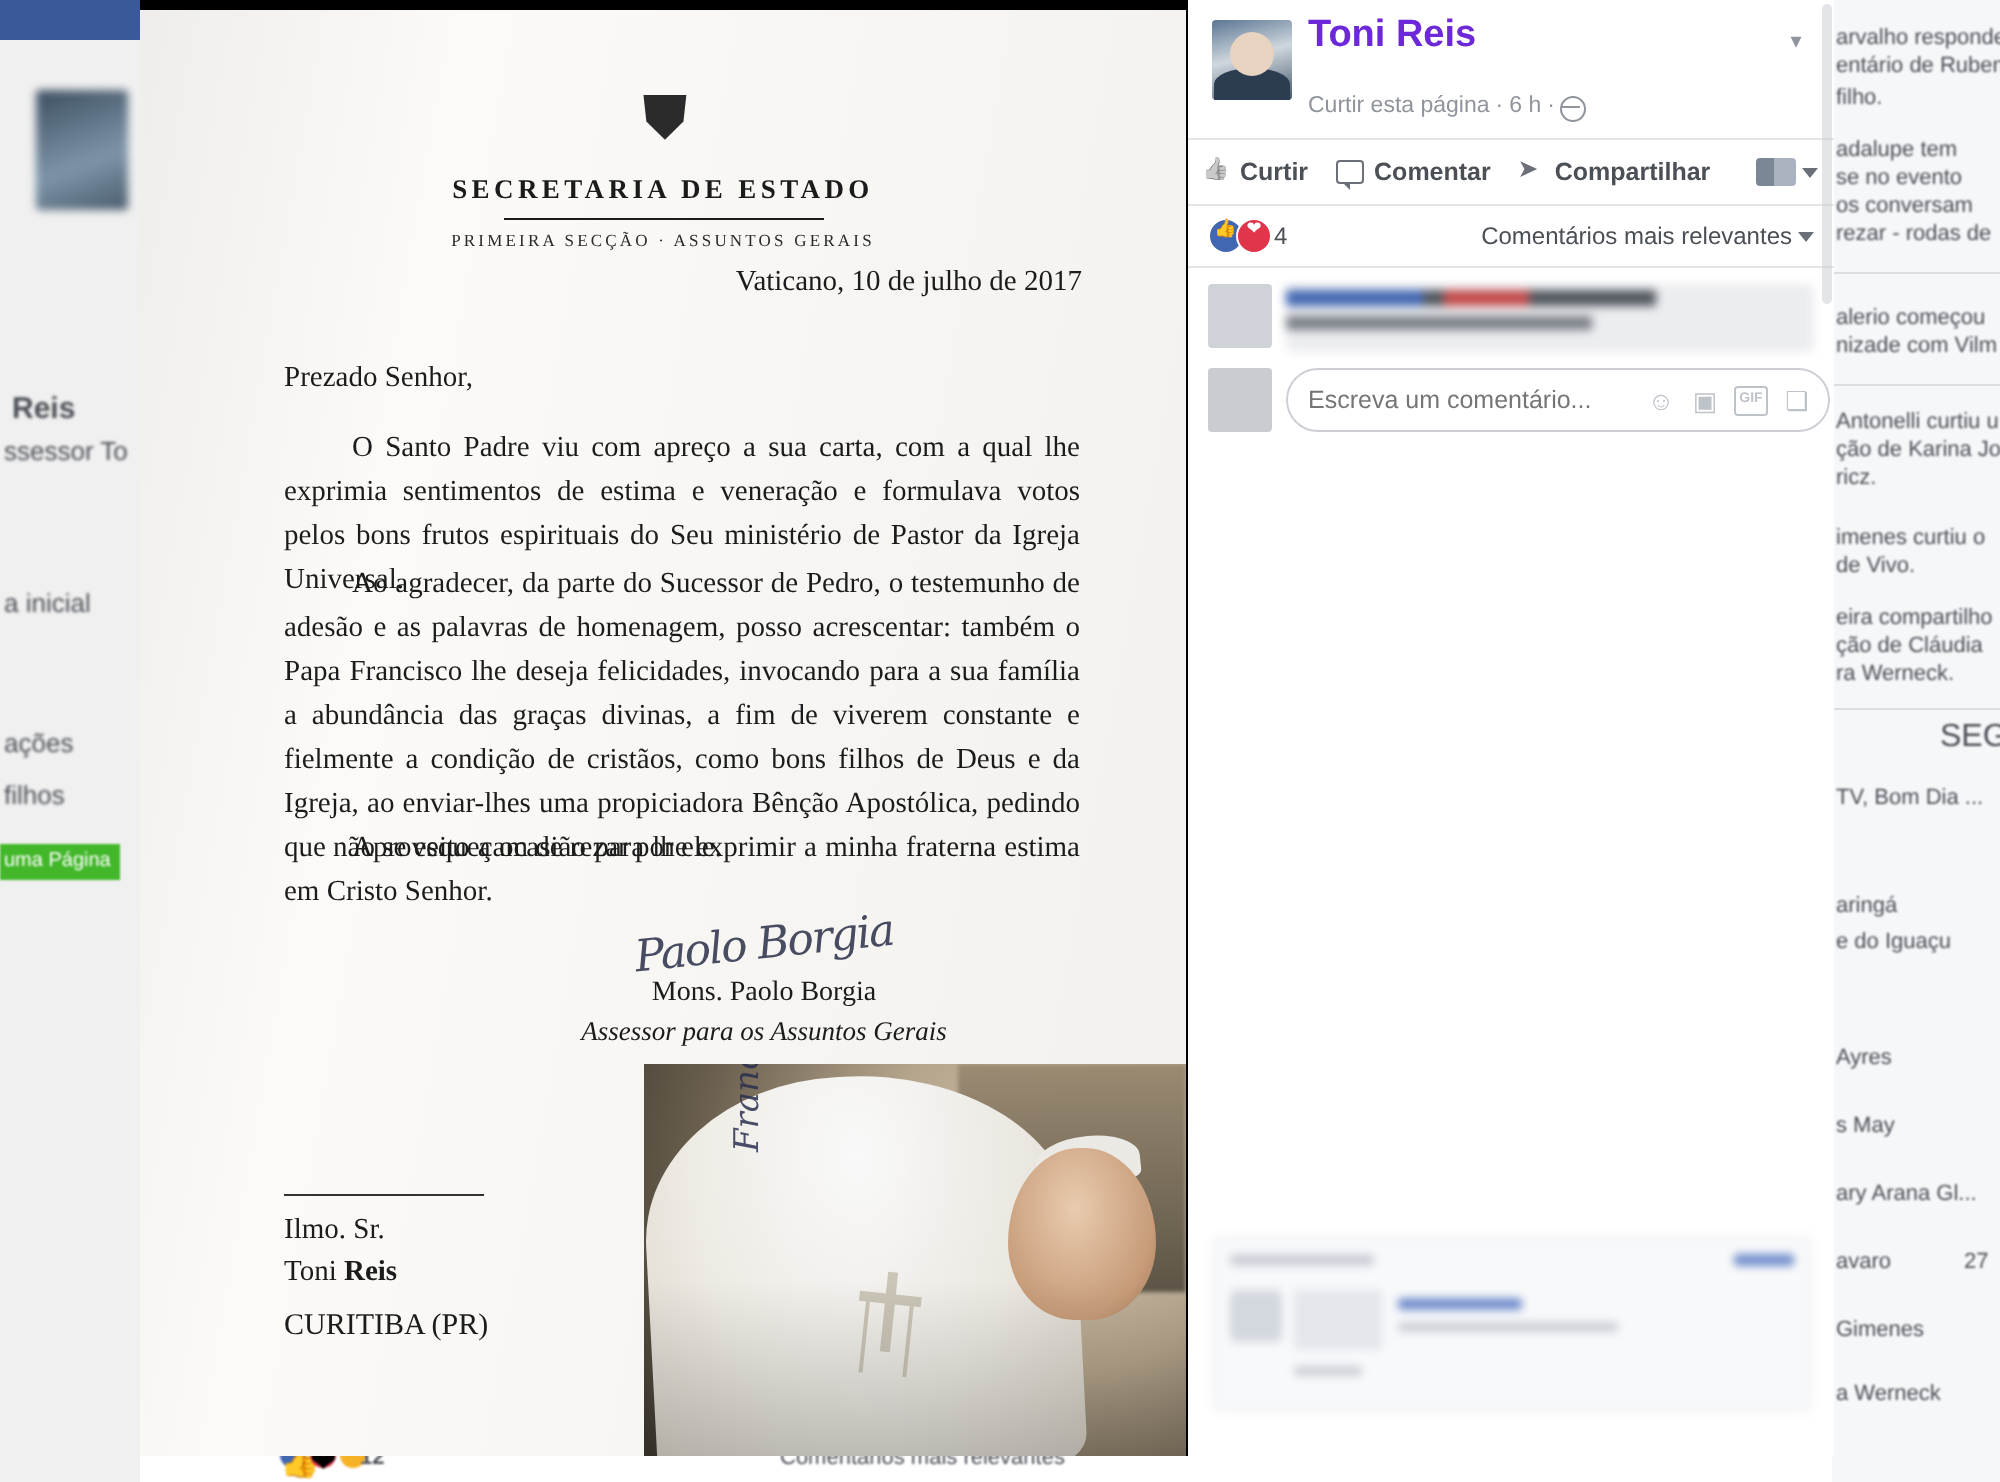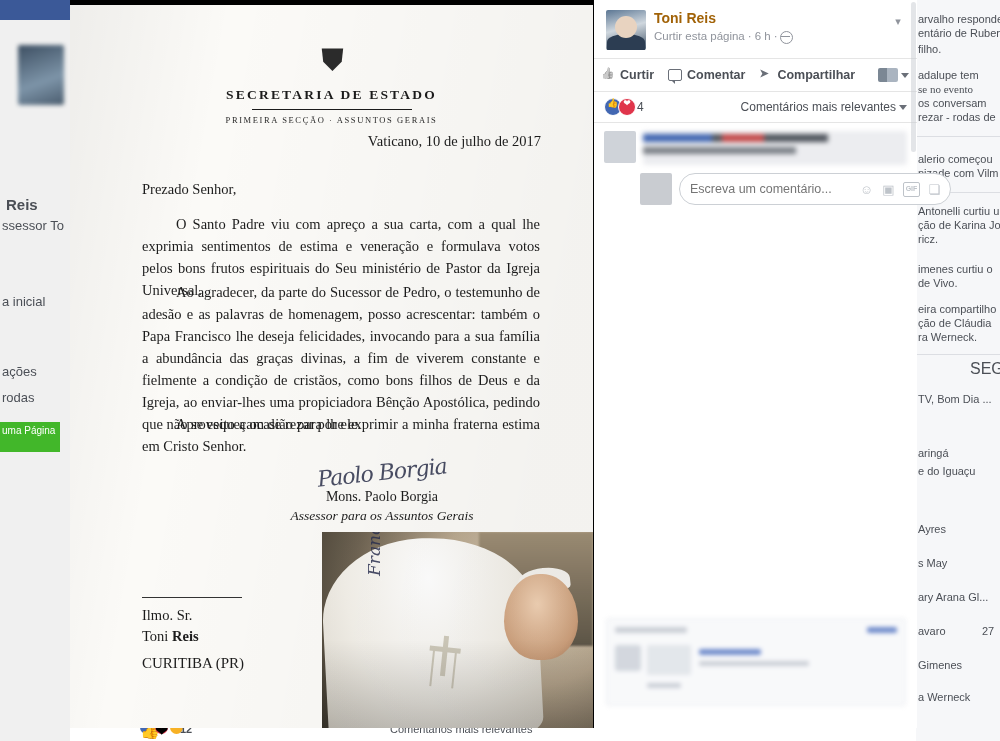--- a/index.html
+++ b/index.html
@@ -45,21 +45,21 @@
   .bg-txt {
     position: absolute;
     color: #4b4f56;
     font-size: 13px;
     filter: blur(0.7px);
     white-space: nowrap;
   }
   .bg-greenbar {
     position: absolute;
     left: 0; top: 422px;
-    width: 60px; height: 30px;
+    width: 60px; height: 18px;
     background: #42b72a;
     filter: blur(0.6px);
   }
   .bg-greenbar span {
     color: #fff;
     font-size: 10px;
     line-height: 18px;
     padding-left: 2px;
     display: block;
     white-space: nowrap;
@@ -367,30 +367,30 @@
   }
   .avatar-sq::before {
     content: "";
     position: absolute;
     left: 1px; bottom: 0;
     width: 38px; height: 16px;
     border-radius: 50% 50% 0 0;
     background: #2c3d52;
   }
   .poster-name {
-    font-size: 14px;
+    font-size: 19px;
     font-weight: 700;
-    color: #a16207;
+    color: #6d28d9;
     line-height: 16px;
   }
   .poster-meta {
     font-size: 11.5px;
     color: #90949c;
     line-height: 16px;
-    margin-top: 2px;
+    margin-top: 19px;
     display: flex;
     align-items: center;
     gap: 3px;
   }
   .poster-meta .lnk { color: #90949c; }
   .globe-icon {
     display: inline-block;
     width: 11px; height: 11px;
     border-radius: 50%;
     border: 1px solid #90949c;
@@ -541,21 +541,20 @@
       linear-gradient(90deg, #7a7f86 0 58%, transparent 58%) no-repeat 0 16px / 100% 7px,
       #ecedf0;
     filter: blur(2.4px);
   }
 
   .composer {
     display: flex;
     align-items: center;
     gap: 7px;
     padding: 4px 10px 10px 10px;
-    margin-left: 36px;
   }
   .composer .c-avatar { background: #c9ccd1; }
   .composer-box {
     flex: 1;
     height: 30px;
     border: 1px solid #ccd0d5;
     border-radius: 16px;
     display: flex;
     align-items: center;
     padding: 0 8px;
@@ -643,32 +642,32 @@
 
 <div class="bg-page">
 
   <div class="bg-left">
     <div class="bg-left-top"></div>
     <div class="bg-avatar-blob"></div>
     <div class="bg-txt" style="left:6px;top:196px;font-weight:700;font-size:15px;">Reis</div>
     <div class="bg-txt" style="left:2px;top:218px;">ssessor To</div>
     <div class="bg-txt" style="left:2px;top:294px;">a inicial</div>
     <div class="bg-txt" style="left:2px;top:364px;">ações</div>
-    <div class="bg-txt" style="left:2px;top:390px;">rodas</div>
+    <div class="bg-txt" style="left:2px;top:390px;">filhos</div>
     <div class="bg-greenbar">
         <span>uma Página</span>
       </div>
   </div>
 
   <div class="bg-right">
     <div class="bg-right-item" style="top:12px;">arvalho respondeu</div>
     <div class="bg-right-item" style="top:26px;">entário de Ruben</div>
     <div class="bg-right-item" style="top:42px;">filho.</div>
     <div class="bg-right-item" style="top:68px;">adalupe tem</div>
-    <div class="bg-right-item" style="top:82px;font-family:Liberation Serif, serif;">se no evento</div>
+    <div class="bg-right-item" style="top:82px;">se no evento</div>
     <div class="bg-right-item" style="top:96px;">os conversam</div>
     <div class="bg-right-item" style="top:110px;">rezar - rodas de</div>
     <div class="bg-right-sep" style="top:136px;"></div>
     <div class="bg-right-item" style="top:152px;">alerio começou</div>
     <div class="bg-right-item" style="top:166px;">nizade com Vilm</div>
     <div class="bg-right-sep" style="top:192px;"></div>
     <div class="bg-right-item" style="top:204px;">Antonelli curtiu u</div>
     <div class="bg-right-item" style="top:218px;">ção de Karina Jo</div>
     <div class="bg-right-item" style="top:232px;">ricz.</div>
     <div class="bg-right-item" style="top:262px;">imenes curtiu o</div>

